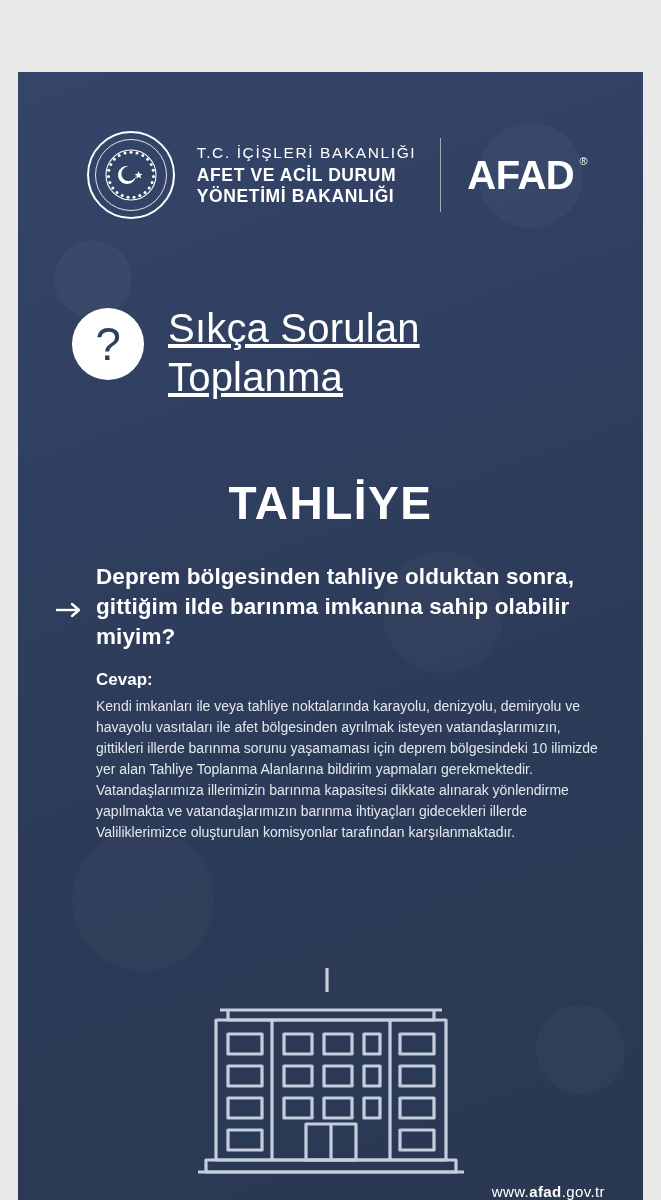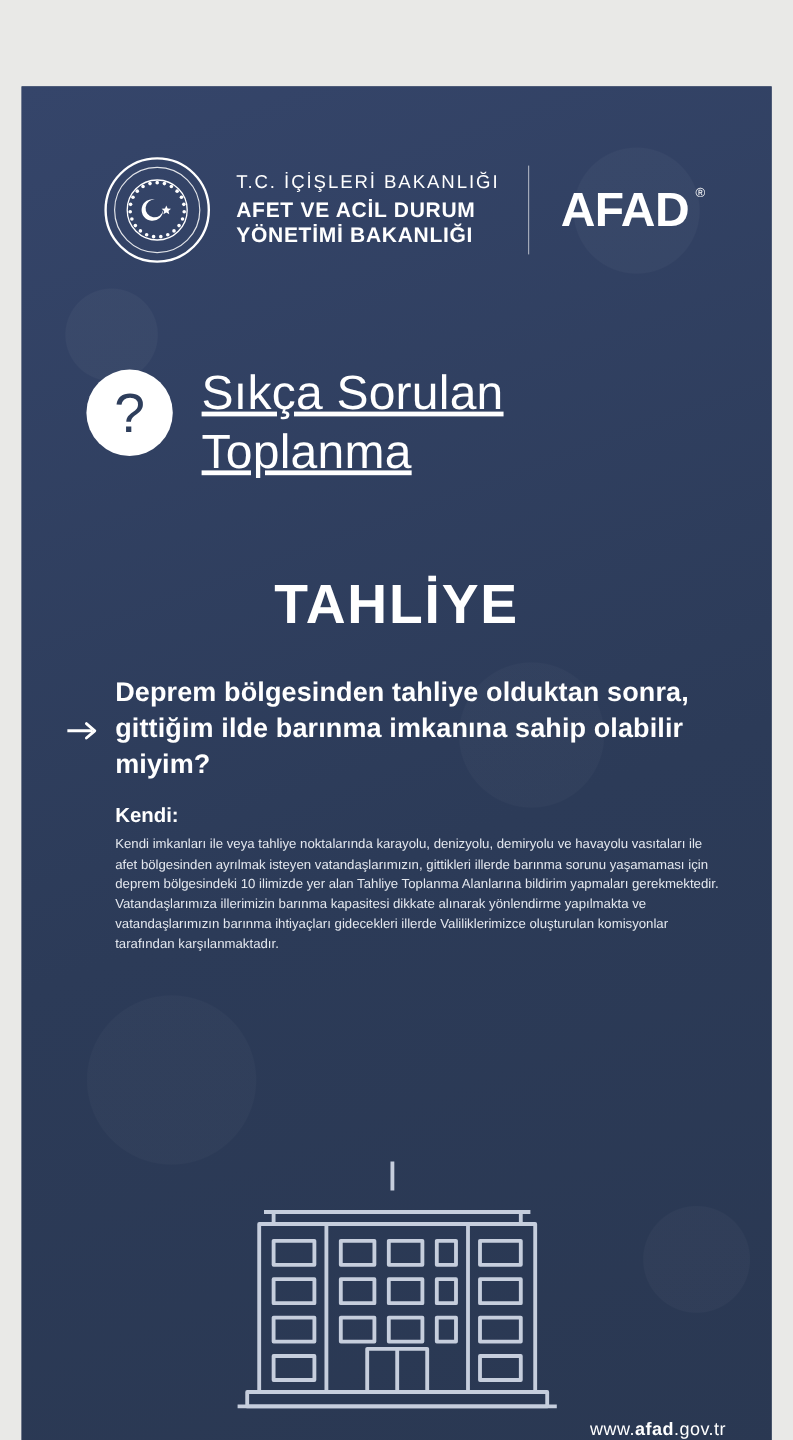--- a/index.html
+++ b/index.html
@@ -170,21 +170,21 @@
     width: 510px;
     color: #e6e9ef;
   }
   .answer-label {
     font-size: 17px;
     font-weight: 700;
     color: #ffffff;
     margin-bottom: 6px;
   }
   .answer-body {
-    font-size: 11px;
+    font-size: 14px;
     line-height: 1.50;
     color: #e3e7ee;
   }
 
   
   .building {
     position: absolute;
     left: 50%;
     transform: translateX(-50%);
     top: 892px;
@@ -271,21 +271,21 @@
       <span class="arrow-icon">
         <svg width="26" height="16" viewBox="0 0 26 16" aria-hidden="true">
           <path d="M0 8h21" stroke="#ffffff" stroke-width="2.4" fill="none"></path>
           <path d="M16 2l7 6-7 6" stroke="#ffffff" stroke-width="2.4" fill="none" stroke-linecap="round" stroke-linejoin="round"></path>
         </svg>
       </span>
       <div class="question-text">Deprem bölgesinden tahliye olduktan sonra, gittiğim ilde barınma imkanına sahip olabilir miyim?</div>
     </div>
 
     <div class="answer">
-      <div class="answer-label">Kendi:</div>
+      <div class="answer-label">Cevap:</div>
       <div class="answer-body">Kendi imkanları ile veya tahliye noktalarında karayolu, denizyolu, demiryolu ve havayolu vasıtaları ile afet bölgesinden ayrılmak isteyen vatandaşlarımızın, gittikleri illerde barınma sorunu yaşamaması için deprem bölgesindeki 10 ilimizde yer alan Tahliye Toplanma Alanlarına bildirim yapmaları gerekmektedir. Vatandaşlarımıza illerimizin barınma kapasitesi dikkate alınarak yönlendirme yapılmakta ve vatandaşlarımızın barınma ihtiyaçları gidecekleri illerde Valiliklerimizce oluşturulan komisyonlar tarafından karşılanmaktadır.</div>
     </div>
 
     <div class="building">
       <svg width="310" height="215" viewBox="0 0 310 215" aria-hidden="true">
         <g stroke="#c6cedd" stroke-width="3.2" fill="none" stroke-linejoin="round">
 
           <path d="M151 4v24"></path>
 
           <path d="M44 46h222"></path>

